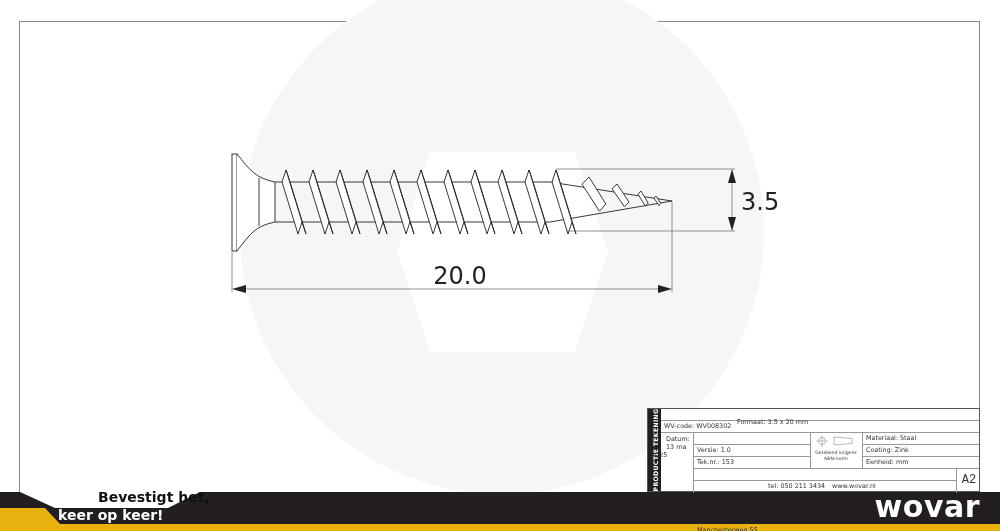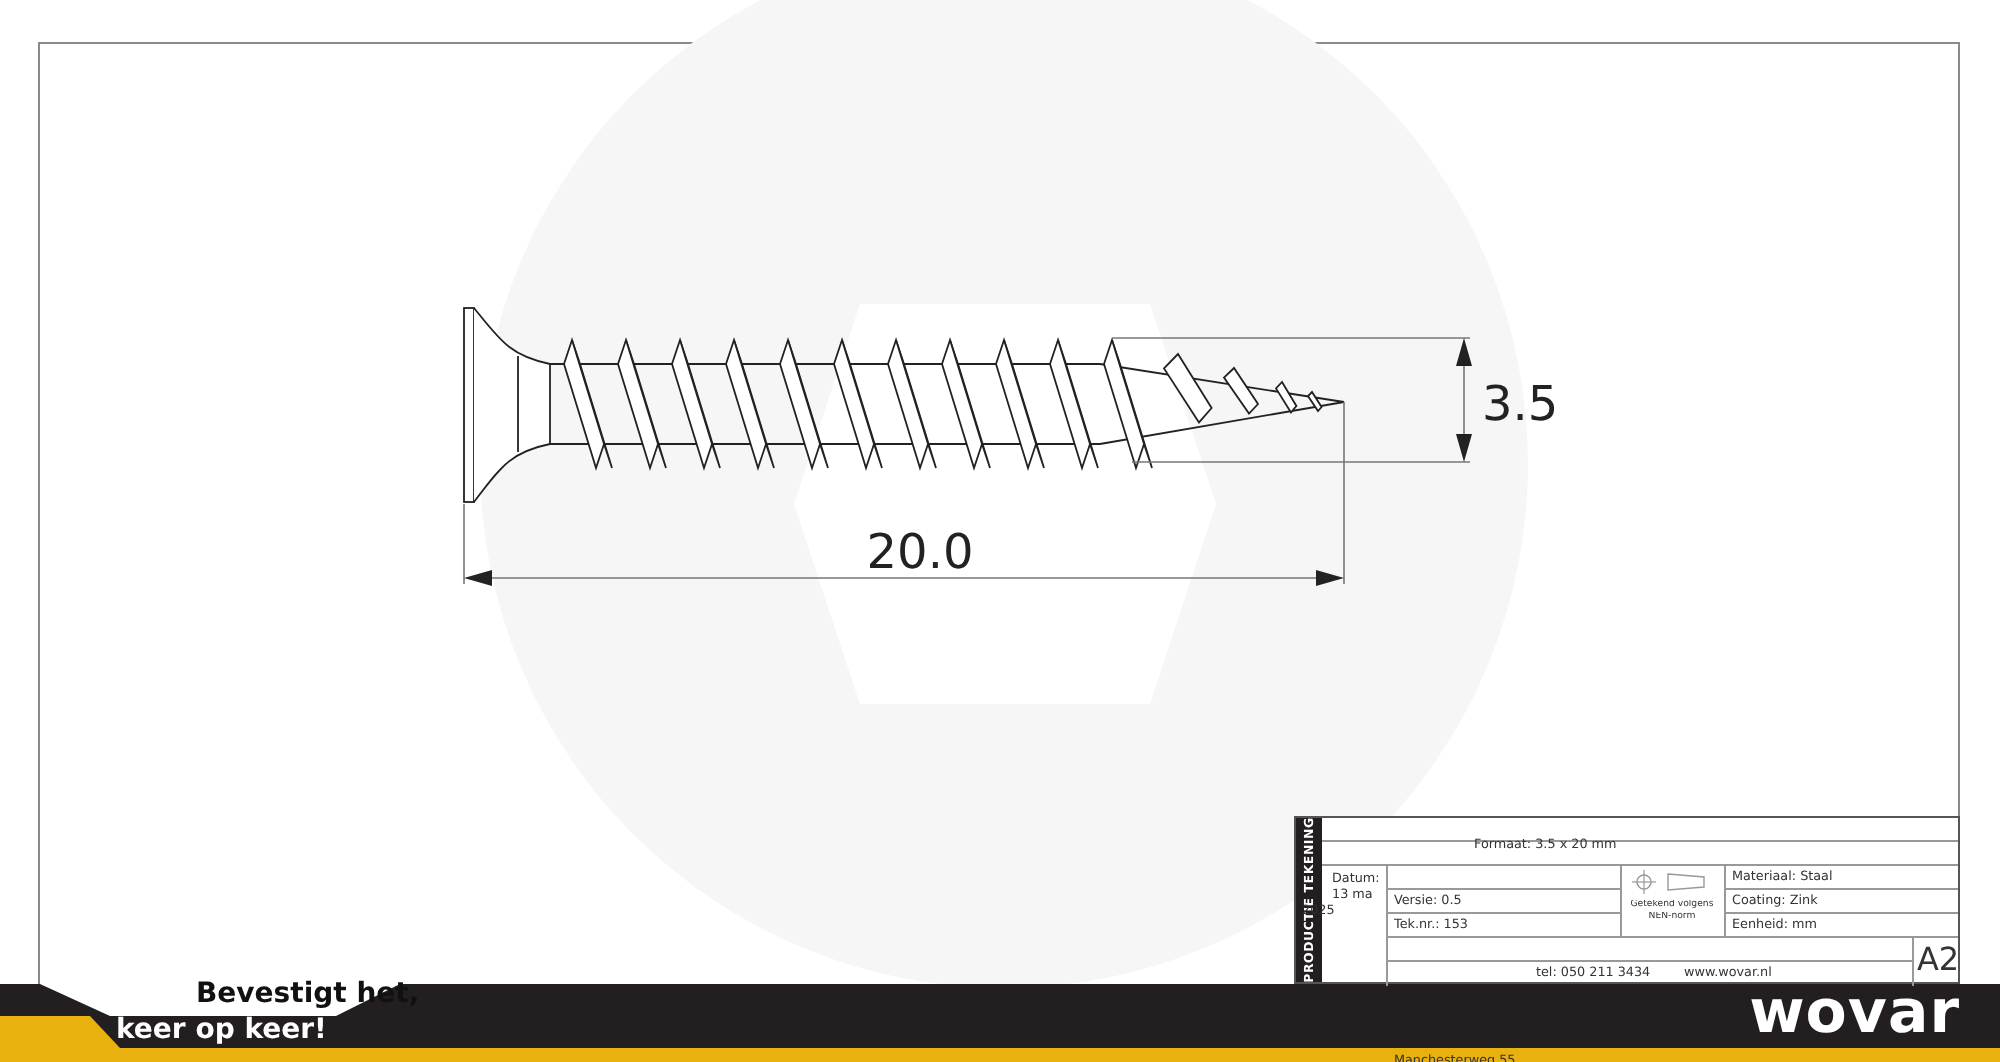--- a/index.html
+++ b/index.html
@@ -105,38 +105,39 @@
   <div class="hl" style="left:45px;width:117px;top:47px;"></div>
   <div class="hl" style="left:214px;right:0;top:35px;"></div>
   <div class="hl" style="left:214px;right:0;top:47px;"></div>
   <div class="hl" style="left:45px;right:0;top:59px;"></div>
   <div class="hl" style="left:45px;width:263px;top:71px;"></div>
   <div class="vl" style="left:45px;top:23px;height:61px;"></div>
   <div class="vl" style="left:162px;top:23px;height:36px;"></div>
   <div class="vl" style="left:214px;top:23px;height:36px;"></div>
   <div class="vl" style="left:308px;top:59px;height:25px;"></div>
 
+  <div class="cell" style="left:13px;top:12px;width:320px;">WV-code: WV008302</div>
   <div class="cell" style="left:15px;top:26px;width:30px;line-height:8px;">Datum:</div>
   <div class="cell" style="left:15px;top:34px;width:30px;line-height:8px;">13 ma</div>
   <div class="cell" style="left:0;top:42px;width:30px;line-height:8px;">2025</div>
   <div class="cell" style="left:46px;top:8px;width:116px;margin-left:40px;">Formaat: 3.5 x 20 mm</div>
-  <div class="cell" style="left:46px;top:36px;width:116px;">Versie: 0.5</div>
+  <div class="cell" style="left:46px;top:36px;width:116px;">Versie: 1.0</div>
   <div class="cell" style="left:46px;top:48px;width:116px;">Tek.nr.: 153</div>
   <svg style="position:absolute;left:168px;top:25px;" width="40" height="14">
     <circle cx="6" cy="7" r="3.5" fill="none" stroke="#999" stroke-width="0.7"></circle>
     <line x1="0" y1="7" x2="12" y2="7" stroke="#999" stroke-width="0.6"></line>
     <line x1="6" y1="1" x2="6" y2="13" stroke="#999" stroke-width="0.6"></line>
     <polygon points="18,3 36,4.5 36,9.5 18,11" fill="none" stroke="#999" stroke-width="0.7"></polygon>
   </svg>
   <div class="cell" style="left:162px;top:41px;width:52px;text-align:center;padding:0;font-size:4.6px;line-height:6px;">Getekend volgens</div>
   <div class="cell" style="left:162px;top:47px;width:52px;text-align:center;padding:0;font-size:4.6px;line-height:6px;">NEN-norm</div>
   <div class="cell" style="left:215px;top:24px;width:118px;">Materiaal: Staal</div>
   <div class="cell" style="left:215px;top:36px;width:118px;">Coating: Zink</div>
   <div class="cell" style="left:215px;top:48px;width:118px;">Eenheid: mm</div>
   <div class="cell" style="left:46px;top:72px;width:90px;margin-top:44px;">Manchesterweg 55</div>
   <div class="cell" style="left:117px;top:72px;width:70px;">tel: 050 211 3434</div>
-  <div class="cell" style="left:191px;top:72px;width:80px;">www.wovar.nl</div>
-  <div class="cell" style="left:309px;top:62px;width:24px;font-size:16px;line-height:18px;text-align:center;padding:0;">A2</div>
+  <div class="cell" style="left:181px;top:72px;width:80px;">www.wovar.nl</div>
+  <div class="cell" style="left:309px;top:62px;width:24px;font-size:12px;line-height:18px;text-align:center;padding:0;font-family:Liberation Mono, monospace;">A2</div>
 </div>
 
 <div class="slogan" style="top:489px;margin-left:40px;">Bevestigt het,</div>
 <div class="slogan slogan2" style="top:507px;">keer op keer!</div>
 <div class="logo">wovar</div>
 
 </body></html>

